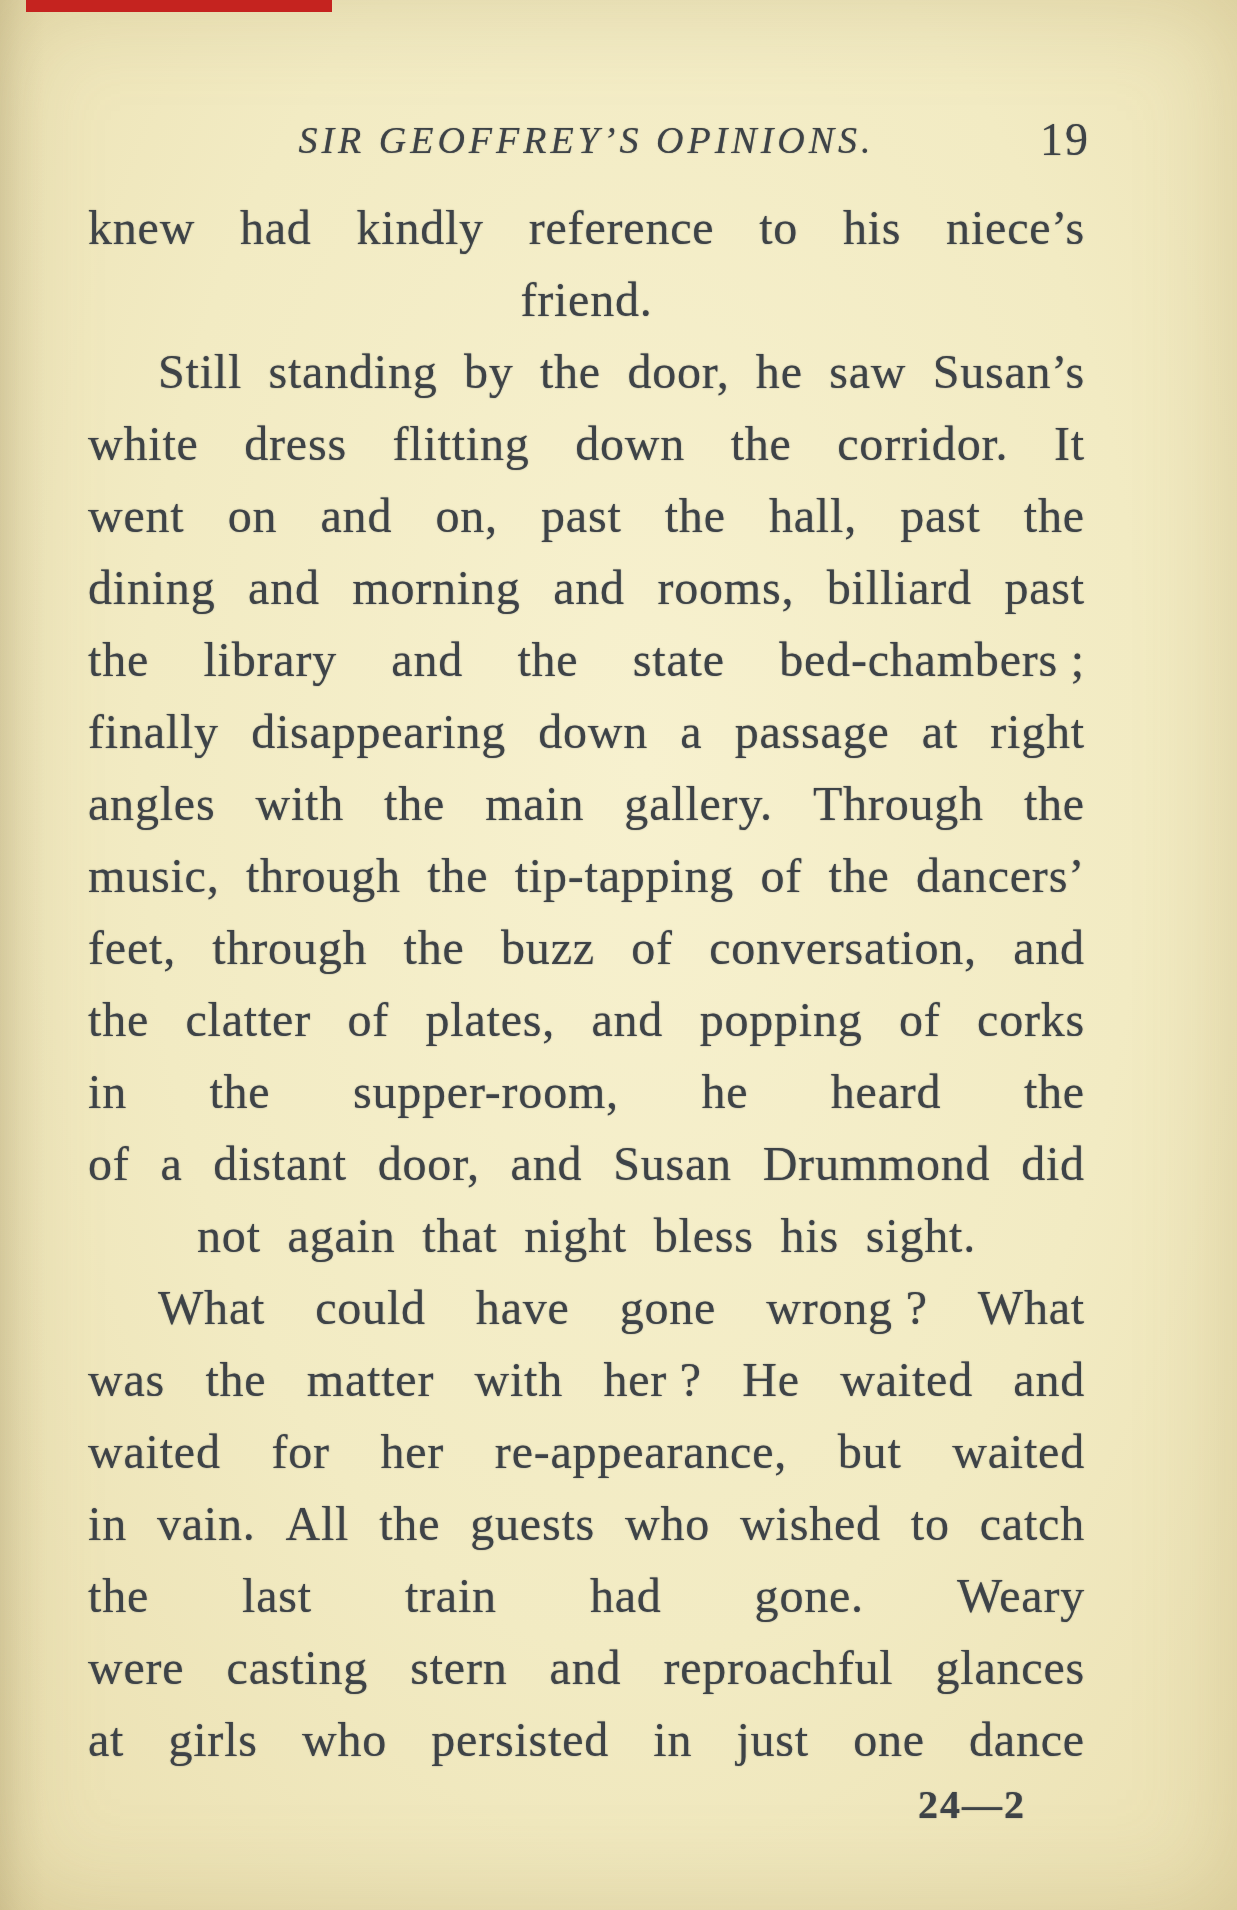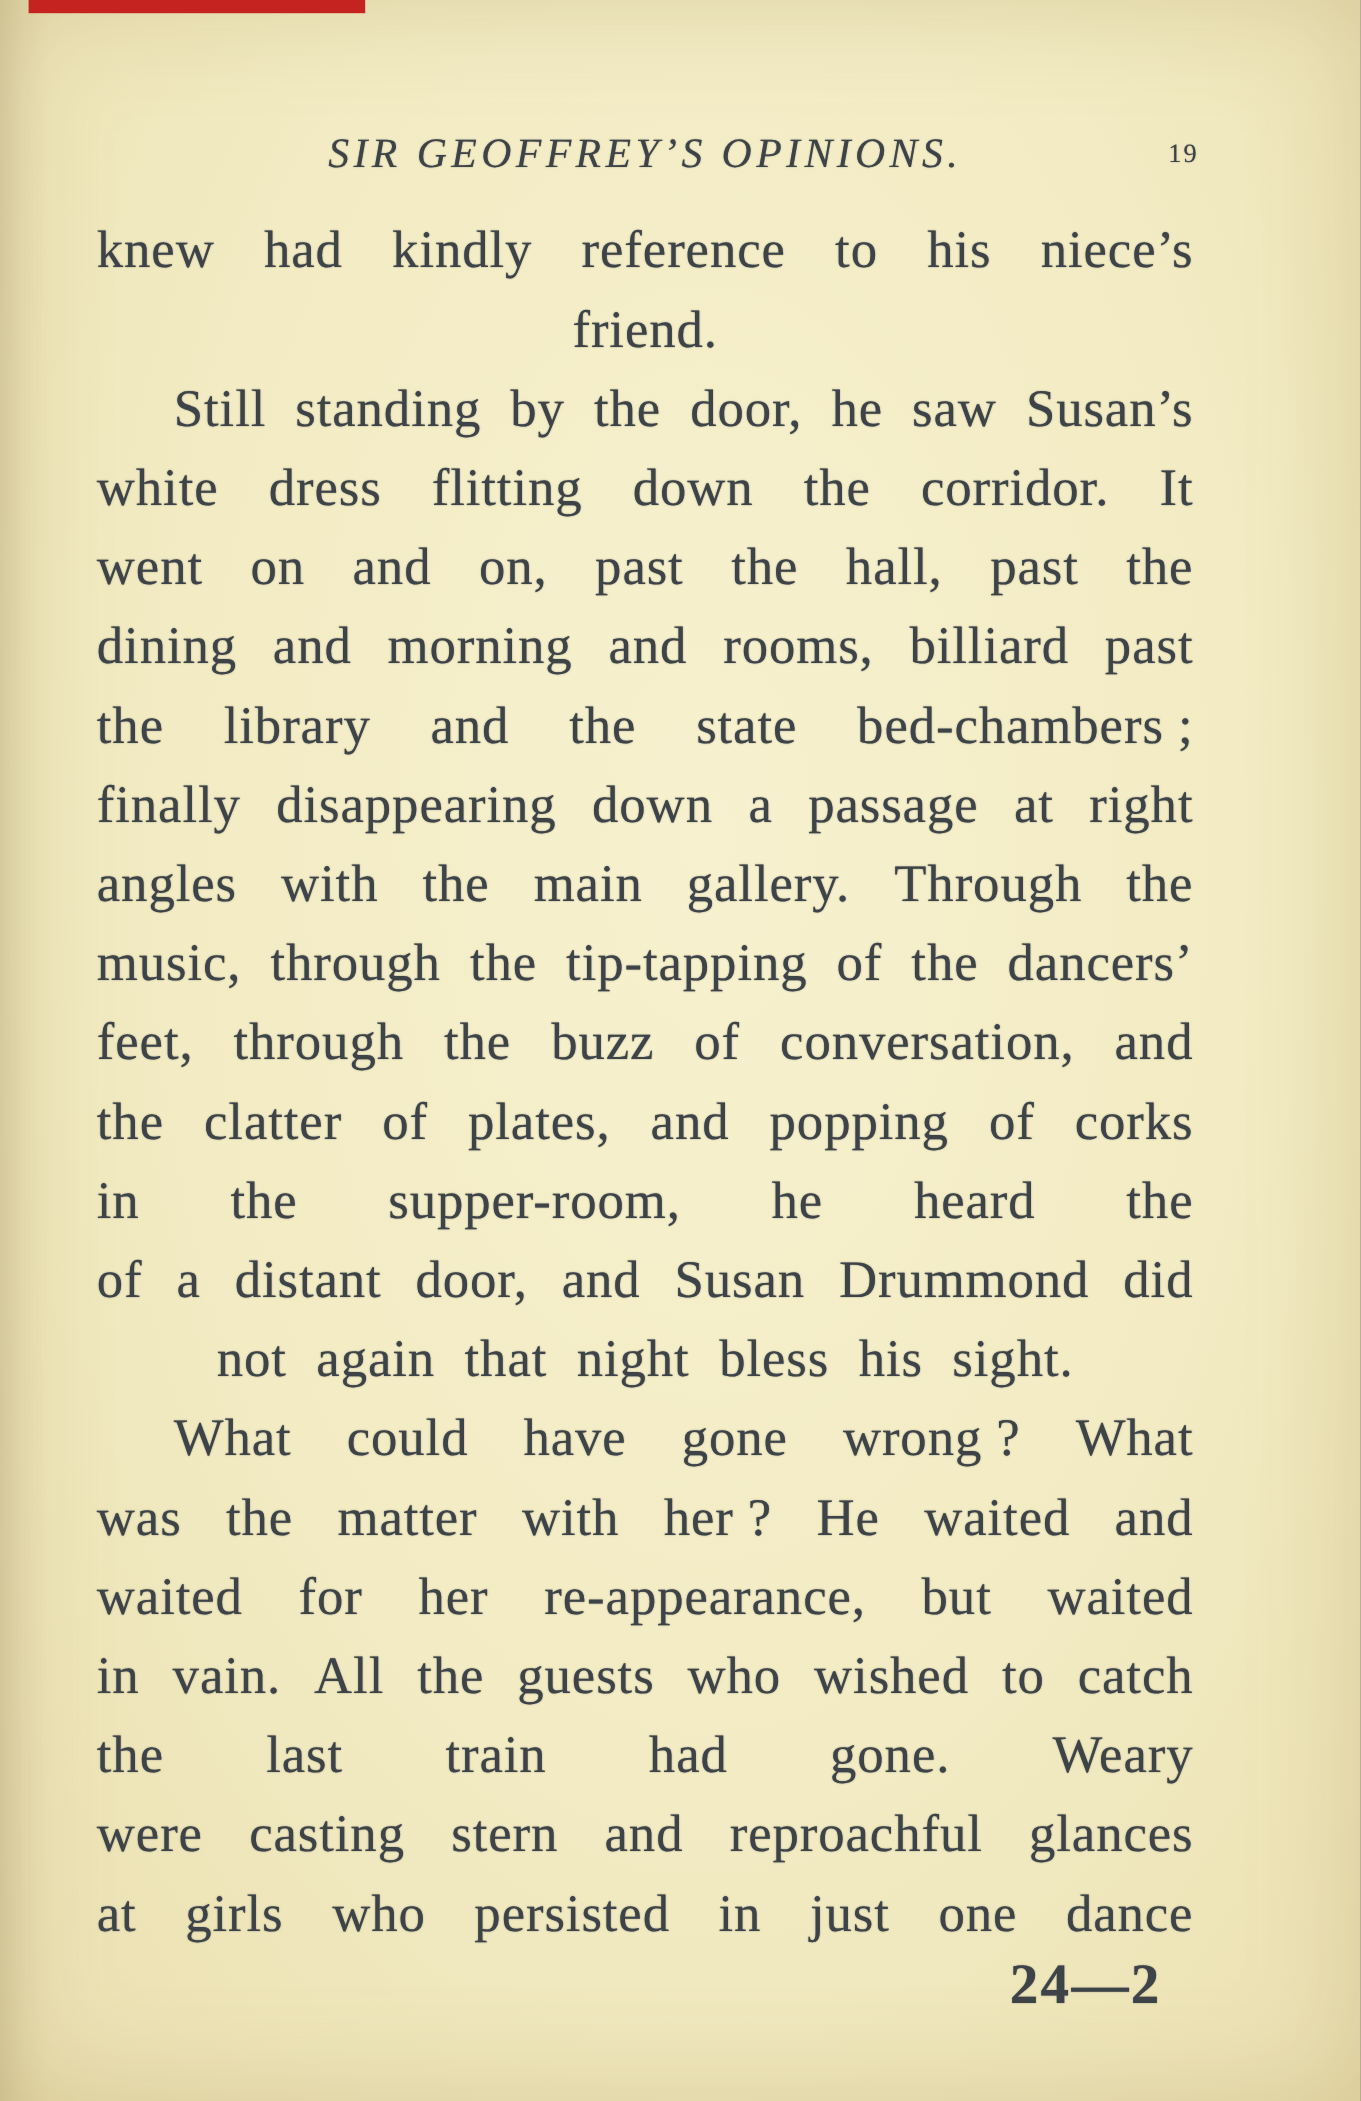--- a/index.html
+++ b/index.html
@@ -31,21 +31,21 @@
     letter-spacing: 4px;
     text-shadow: 0 0 1.2px rgba(62,67,71,0.65);
     white-space: nowrap;
   }
   .page-number {
     position: absolute;
     left: 1020px; top: 116px;
     width: 70px; height: 48px;
     line-height: 48px;
     text-align: right;
-    font-size: 24px;
+    font-size: 46px;
     letter-spacing: 2px;
     text-shadow: 0 0 1.2px rgba(62,67,71,0.65);
   }
   .text-block {
     position: absolute;
     left: 88px; top: 192px;
     width: 997px;
     font-size: 48px;
     letter-spacing: 0.8px;
     text-shadow: 0 0 1.3px rgba(62,67,71,0.72);
@@ -61,21 +61,21 @@
     display: flex;
     justify-content: space-between;
     word-spacing: normal;
   }
   .line.justify span { white-space: pre; }
   .line.indent { padding-left: 70px; }
   .footer-signature {
     position: absolute;
     left: 918px; top: 1775px;
     height: 60px; line-height: 60px;
-    font-size: 52px;
+    font-size: 40px;
     font-weight: bold;
     letter-spacing: 2px;
     text-shadow: 0 0 1.2px rgba(62,67,71,0.7);
   }
 </style>
 </head>
 <body>
 
 <div class="page" style="color: rgb(62, 67, 71);">
   <div class="red-bar" style="background: rgb(197, 35, 31);"></div>

